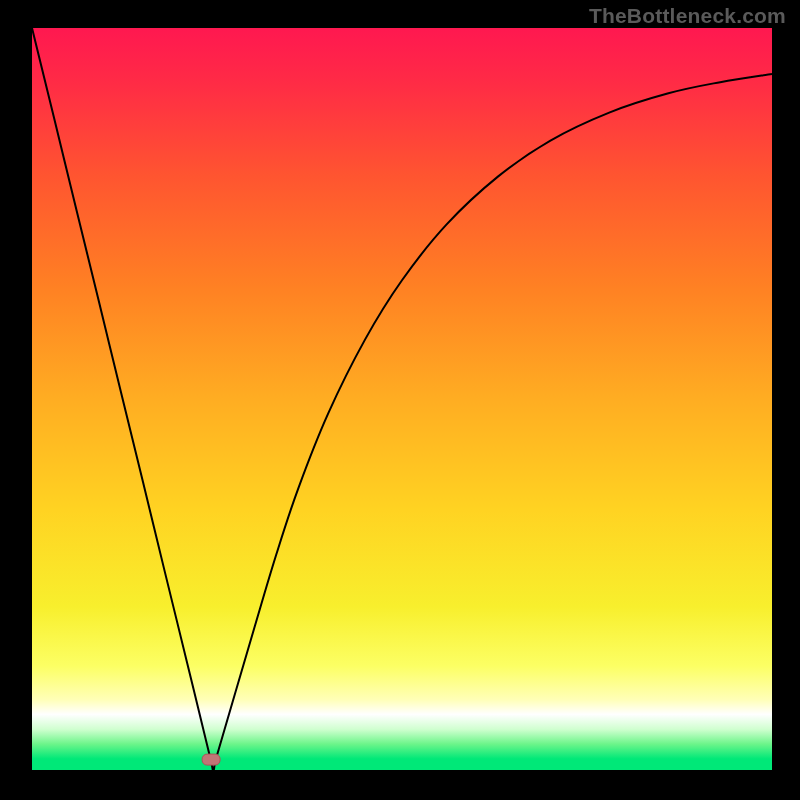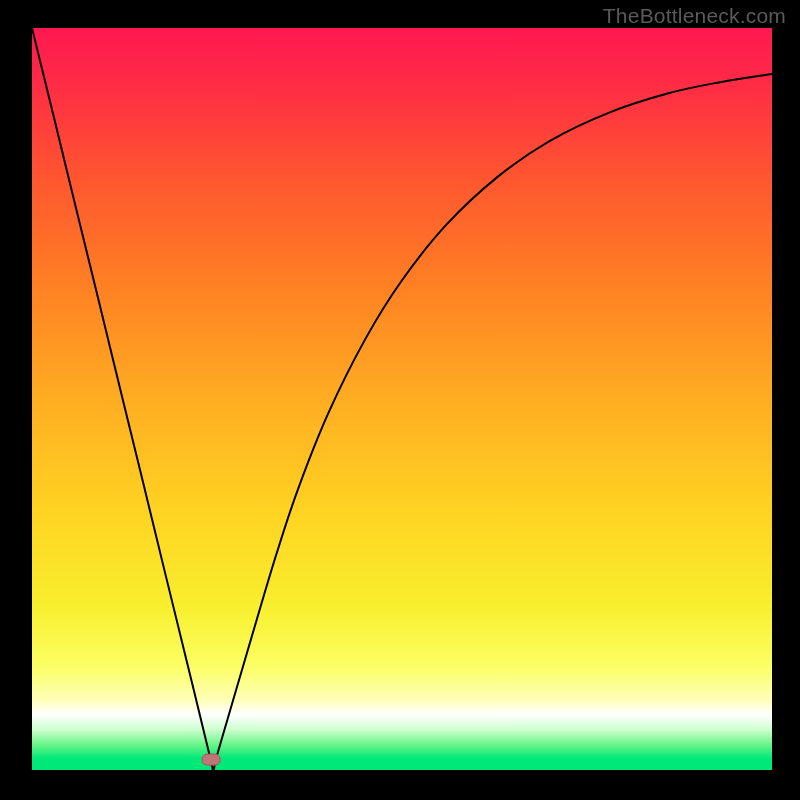--- a/index.html
+++ b/index.html
@@ -15,21 +15,21 @@
     width: 800px;
     height: 800px;
     background: #000;
   }
   .watermark {
     position: absolute;
     top: 4px;
     right: 14px;
     color: #5a5a5a;
     font-size: 21px;
-    font-weight: 400;
+    font-weight: 700;
     letter-spacing: 0.2px;
   }
   svg {
     display: block;
   }
 </style>
 </head>
 <body>
 <div class="frame">
 

